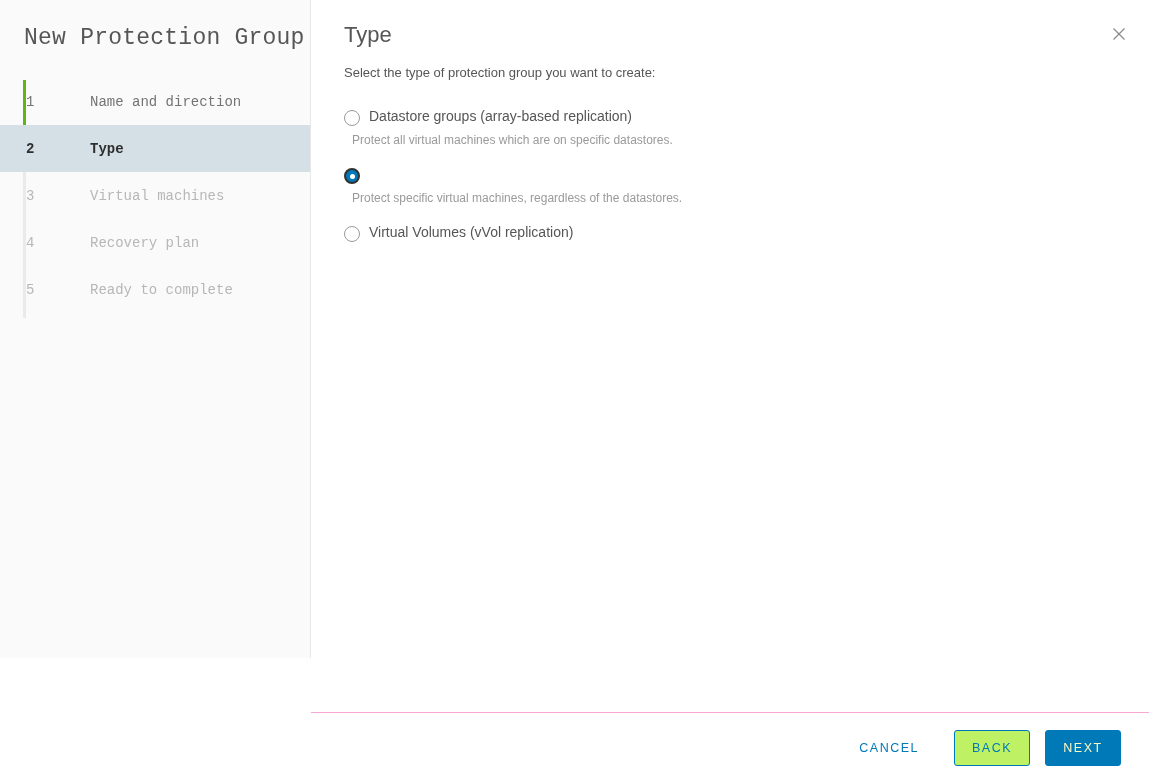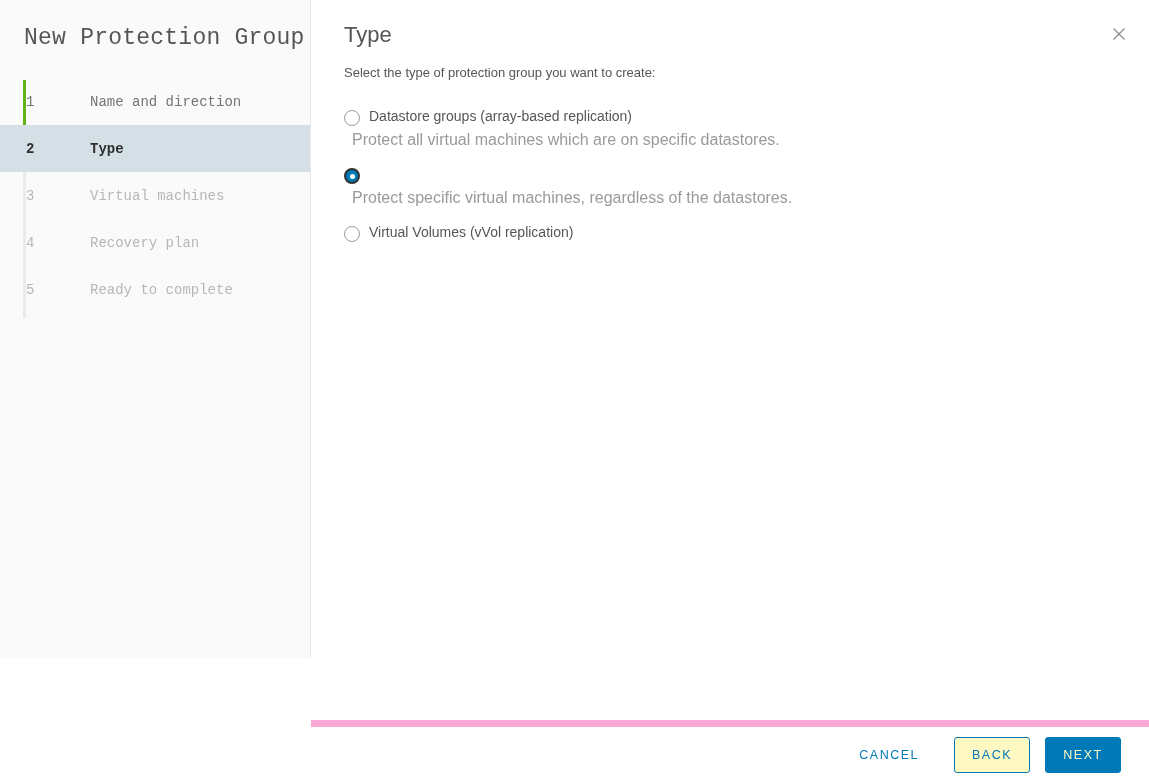--- a/index.html
+++ b/index.html
@@ -179,32 +179,32 @@
   }
 
   .option-label {
     font-size: 14px;
     color: #565656;
     line-height: 20px;
     white-space: nowrap;
   }
 
   .option-desc {
-    font-size: 16px;
+    font-size: 12px;
     color: #9a9a9a;
     line-height: 16px;
     margin-top: 6px;
     margin-left: 8px;
   }
 
   
   .wizard-footer {
     flex: 0 0 auto;
-    height: 62px;
-    border-top: 7px solid #f9a8d4;
+    height: 70px;
+    border-top: 1px solid #f9a8d4;
     display: flex;
     align-items: center;
     justify-content: flex-end;
     padding-right: 28px;
     gap: 0;
   }
 
   .btn {
     font-family: "Liberation Sans", sans-serif;
     font-size: 12.5px;
@@ -222,21 +222,21 @@
   }
 
   .btn-flat {
     background: transparent;
     border: 1px solid transparent;
     color: #0079b8;
     margin-right: 20px;
   }
 
   .btn-outline {
-    background: #fef9c3;
+    background: #bef264;
     border: 1px solid #0079b8;
     color: #0079b8;
     min-width: 76px;
     margin-right: 15px;
   }
 
   .btn-solid {
     background: #0079b8;
     border: 1px solid #0079b8;
     color: #fef9c3;

